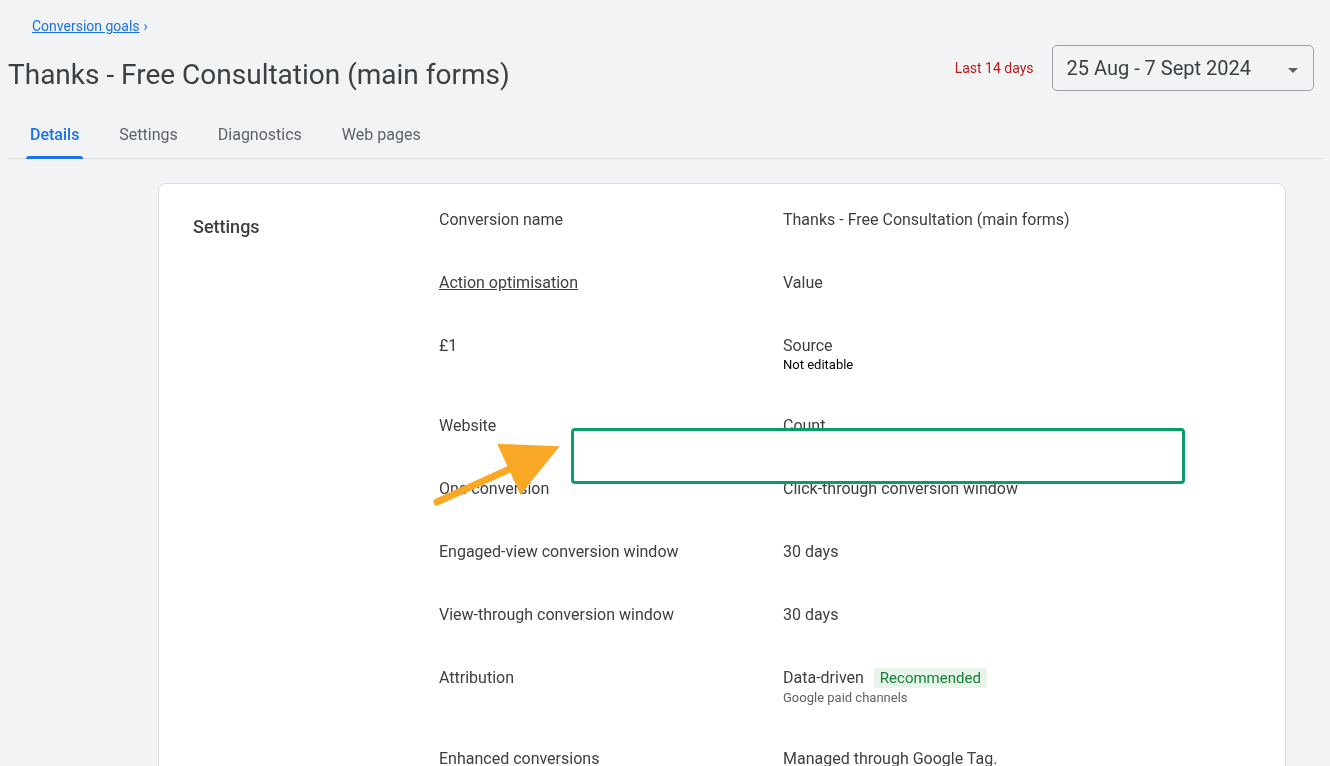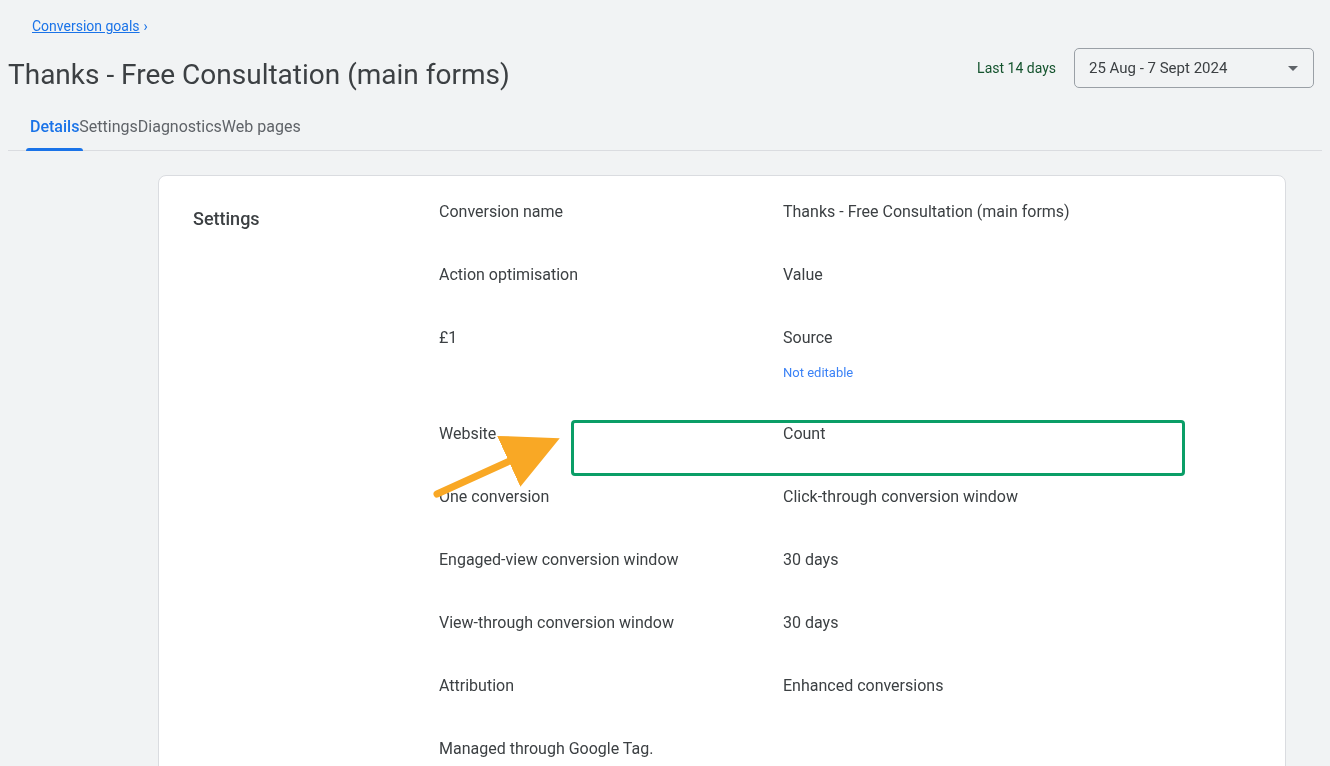--- a/index.html
+++ b/index.html
@@ -53,46 +53,47 @@
     color: #3c4043;
     margin: 16px 0 8px 0;
   }
   .date-area {
     display: flex;
     align-items: center;
     gap: 18px;
     margin-top: -6px;
   }
   .date-label {
-    color: #14532d;
+    color: #b91c1c;
     font-size: 14px;
   }
   .date-picker {
     border: 1px solid #9aa0a6;
     border-radius: 5px;
     padding: 10px 14px;
     display: flex;
     align-items: center;
-    gap: 20px;
+    gap: 28px;
     cursor: pointer;
     background: #f1f3f4;
-    font-size: 15px;
+    font-size: 20px;
     color: #3c4043;
     min-width: 240px;
     justify-content: space-between;
   }
   .date-picker .caret {
     margin-left: 8px;
     color: #5f6368;
   }
 
   
   .tabs {
     display: flex;
-    margin-top: 10px;
+    gap: 40px;
+    margin-top: 18px;
     padding-left: 22px;
     border-bottom: 1px solid #dadce0;
     font-size: 16px;
     color: #5f6368;
   }
   .tab {
     padding: 8px 0 14px 0;
     cursor: pointer;
     position: relative;
   }
@@ -143,22 +144,22 @@
     align-items: start;
     font-size: 16px;
     color: #3c4043;
     gap: 44px;
   }
   .settings-grid .label {
     color: #3c4043;
   }
   .settings-grid .sublabel {
     font-size: 13px;
-    color: #3b82f6;
-    margin-top: 18px;
+    color: #000000;
+    margin-top: 2px;
     display: block;
   }
   .value .sublabel {
     font-size: 13px;
     color: #5f6368;
     margin-top: 2px;
     display: block;
   }
   .badge-recommended {
     display: inline-block;
@@ -166,20 +167,21 @@
     color: #188038;
     font-size: 15px;
     padding: 1px 6px;
     border-radius: 2px;
     margin-left: 6px;
   }
 
   
   .highlight-row {
     position: relative;
+    text-decoration: underline;
   }
   .green-rect {
     position: absolute;
     border: 3px solid #0a9e67;
     border-radius: 4px;
     pointer-events: none;
     left: 412px;
     top: 244px;
     width: 614px;
     height: 56px;
@@ -273,20 +275,25 @@
 
         <div class="label">Click-through conversion window</div>
 
         <div class="label">Engaged-view conversion window</div>
         <div class="value">30 days</div>
 
         <div class="label">View-through conversion window</div>
         <div class="value">30 days</div>
 
         <div class="label">Attribution</div>
+        <div class="value">
+          <span>Data-driven</span>
+          <span class="badge-recommended">Recommended</span>
+          <span class="sublabel">Google paid channels</span>
+        </div>
 
         <div class="label">Enhanced conversions</div>
         <div class="value">Managed through Google Tag.</div>
 
       </div>
     </div>
   </div>
 
 </div>
 

